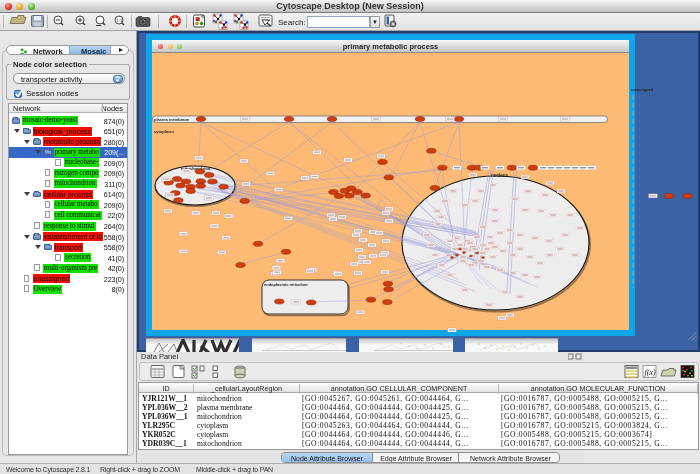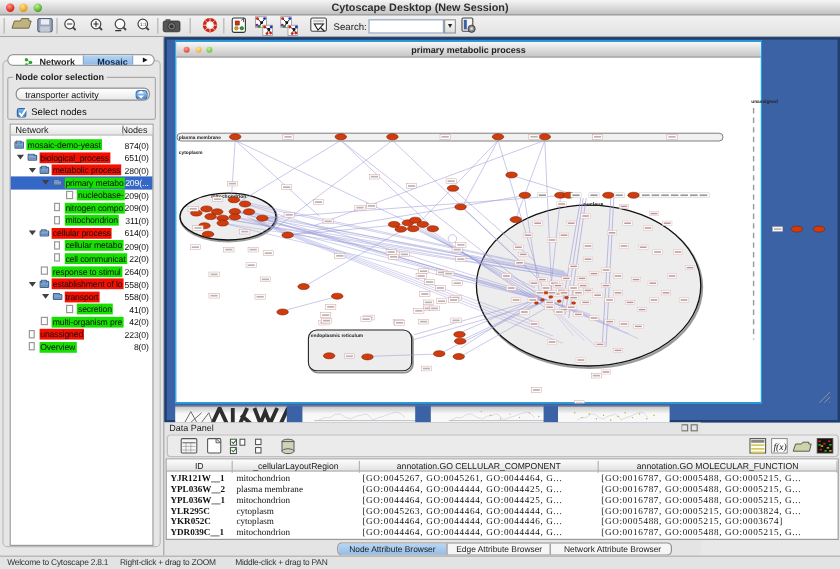--- a/index.html
+++ b/index.html
@@ -37,32 +37,32 @@
 #checkbox { left:14px; top:59px; width:8px; height:8px; background:linear-gradient(#7db3e8,#3b7fd0); border:1px solid #2f67a8; border-radius:2px; }
 #checklbl { left:26px; top:58px; font-size:8px; color:#111; }
 #treepanel { left:8px; top:72px; width:120px; height:352px; background:#fff; border:1px solid #9a9a9a; }
 #treehead { position:absolute; left:0; top:0; width:118px; height:9px; background:linear-gradient(#fafafa,#e6e6e6); border-bottom:1px solid #b5b5b5; }
 #treehead .h1 { position:absolute; left:4px; top:0; font-size:7.5px; color:#222; }
 #treehead .h2 { position:absolute; right:4px; top:0; font-size:7.5px; color:#222; }
 #treehead .vd { position:absolute; left:93px; top:0; width:1px; height:9px; background:#b5b5b5; }
 .trow { position:absolute; left:0; width:118px; height:10.55px; font-size:7.2px; }
 .trow .lbl { position:absolute; top:0.5px; padding:0 1px; color:#111; white-space:nowrap; line-height:9px; letter-spacing:-0.1px; }
 .trow .num { position:absolute; right:3px; top:1px; color:#111; letter-spacing:-0.1px; }
-.g { background:#16e000; }
+.g { background:#16e000;font-family:Liberation Serif, serif; }
 .r { background:#f50f00; }
 .sel { background:#3567c6; }
 .arrow { position:absolute; top:3px; width:0; height:0; border-left:3px solid transparent; border-right:3px solid transparent; border-top:4px solid #404040; }
 .folder { position:absolute; top:2.5px; width:8px; height:5.5px; background:linear-gradient(#8fb0da,#5f86b8); border:1px solid #44668f; border-radius:1px; }
 .folder::before { content:''; position:absolute; top:-2px; left:-0.5px; width:3.5px; height:1.5px; background:#7597c4; border:1px solid #44668f; border-bottom:none; border-radius:1px 1px 0 0; }
 .file { position:absolute; top:1px; width:5.5px; height:7px; background:#fdfdfd; border:1px solid #9a9a9a; }
 .stepper::after { content:''; }
 
 
 #mdi { left:137px; top:31px; width:563px; height:321px; background:#3a62a4; border:2px solid #1f3e6e; }
-#iwin { position:absolute; left:7px; top:1px; width:489px; height:302px; background:#ffffff; border:1px solid #0ea5e9; }
+#iwin { position:absolute; left:7px; top:1px; width:489px; height:302px; background:#fdba74; border:6px solid #0ea5e9; }
 #iwtitle { position:absolute; left:0; top:0; width:100%; height:13px; background:linear-gradient(#f7f7f7,#c6c6c6); border-bottom:1px solid #8a8a8a; }
 #iwtitle .t { width:100%; text-align:center; font-size:7.5px; font-weight:bold; color:#222; line-height:13px; }
 
 
 .strip { position:absolute; }
 
 
 #dpanel { left:136px; top:352px; width:448px; height:111px; background:#e4e4e4; border-left:1px solid #aaa; }
 #dphead { position:absolute; left:0; top:0; width:100%; height:10px; }
 #dphead span { position:absolute; left:4px; top:0px; font-size:7.5px; color:#222; }
@@ -205,21 +205,21 @@
       <svg style="position:absolute;right:3px;top:1px" width="7" height="8">
           <path d="M3.5 0.5 L6 3 L1 3 Z" fill="#fff"></path>
           <path d="M3.5 7 L6 4.5 L1 4.5 Z" fill="#fff"></path>
         </svg>
     </div>
     <div class="abs" id="checkbox">
         <svg width="10" height="10" style="position:absolute;left:-1px;top:-2px">
           <path d="M2 5 L4 7.5 L8 1.5" stroke="#fff" stroke-width="1.6" fill="none"></path>
         </svg>
       </div>
-    <div class="abs" id="checklbl">Select nodes</div>
+    <div class="abs" id="checklbl">Session nodes</div>
     <div class="abs" id="treepanel">
       <div id="treehead">
           <span class="h1">Network</span>
           <span class="h2">Nodes</span>
           <span class="vd"></span>
         </div>
       <div id="treerows">
           <div class="trow " style="top:11.5px">
             <span class="folder" style="left:3px"></span>
             <span class="lbl g" style="left:13px">mosaic-demo-yeast</span>

